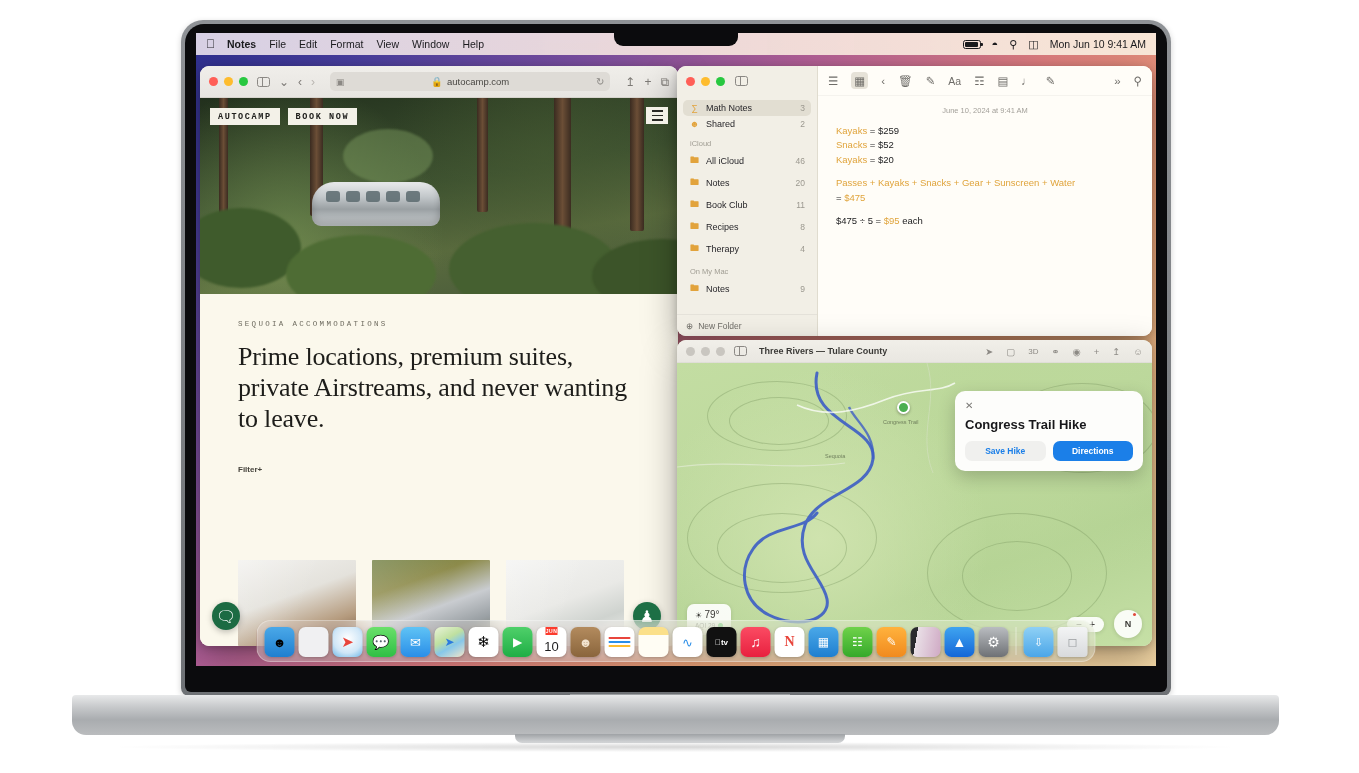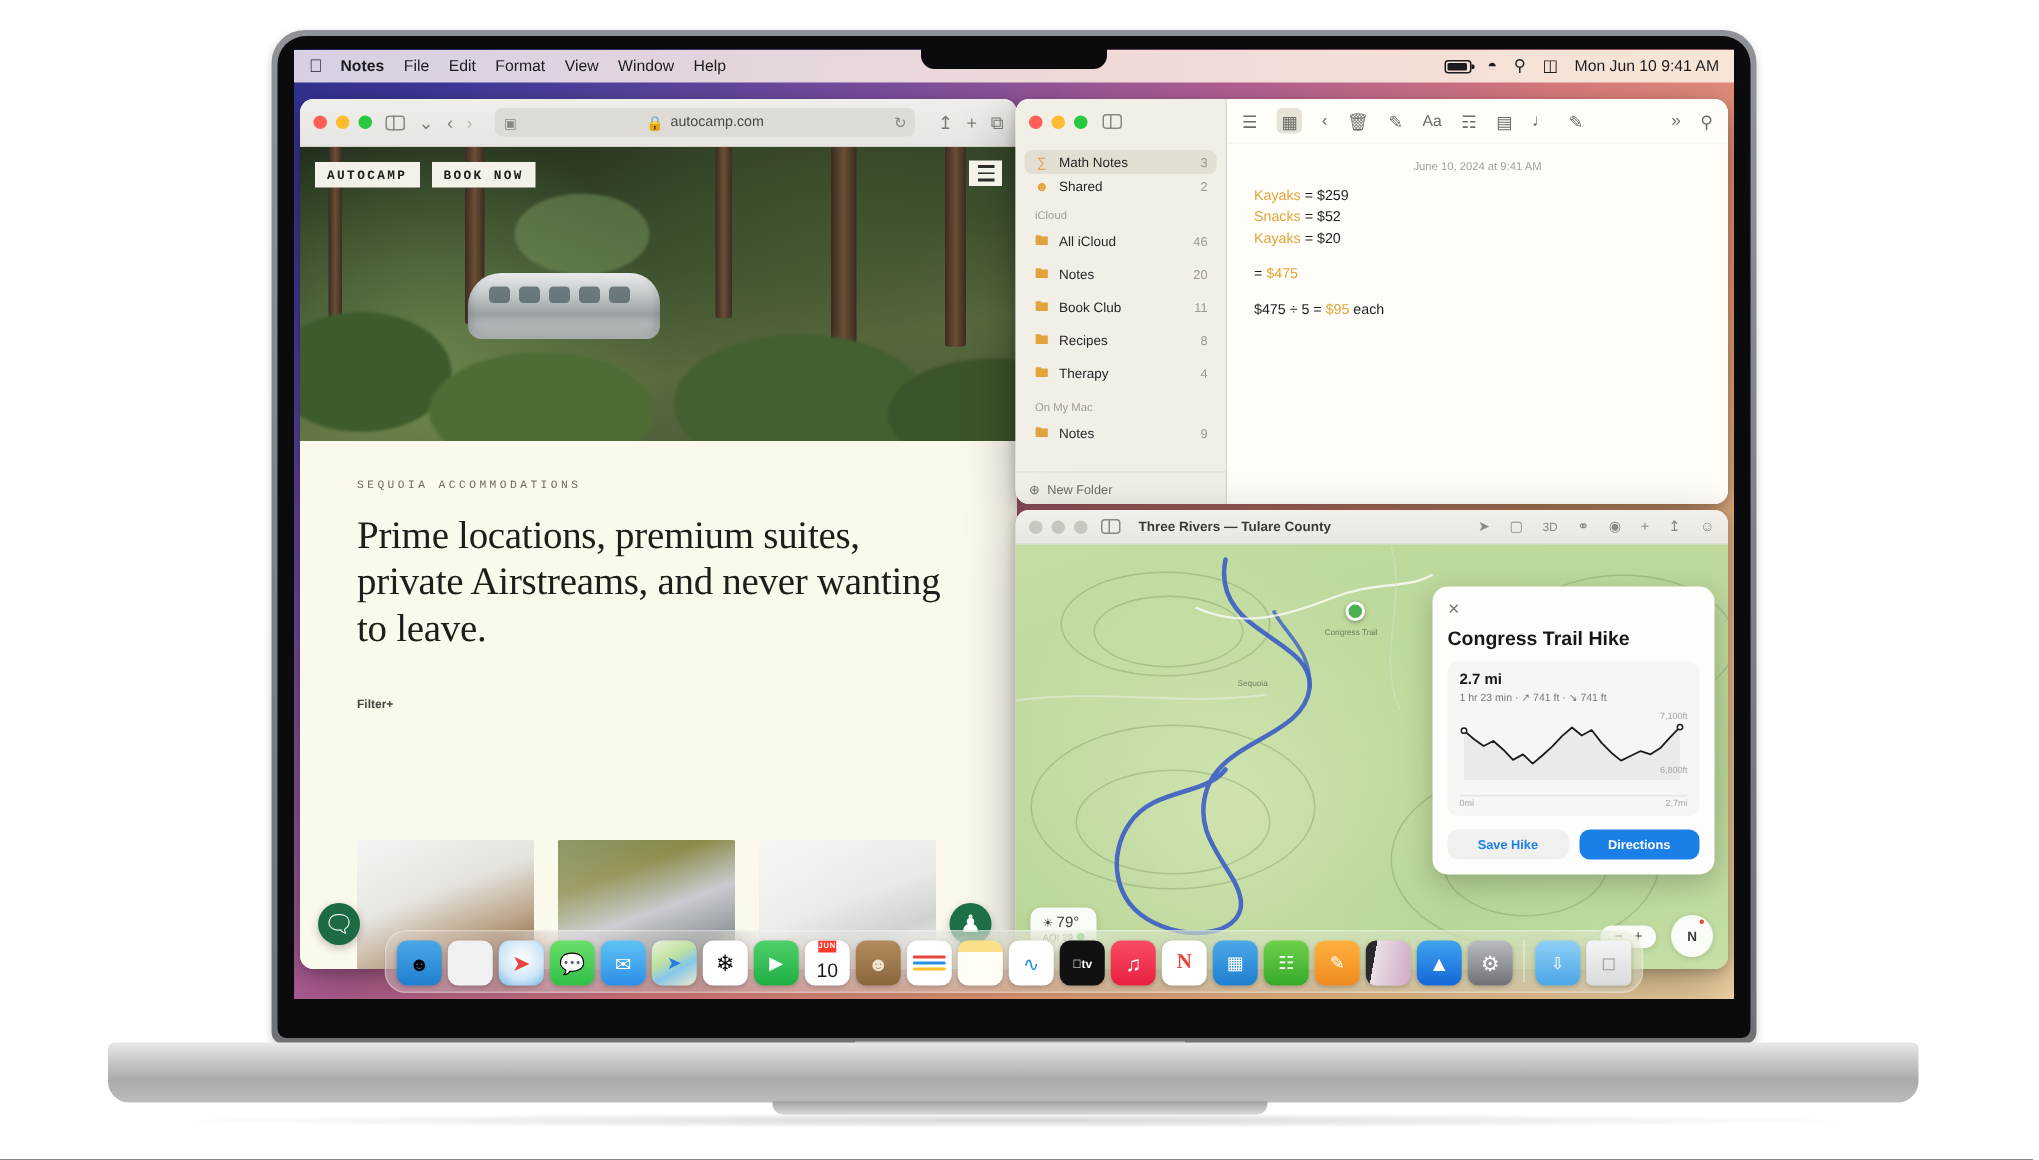--- a/index.html
+++ b/index.html
@@ -449,20 +449,23 @@
             <span> = </span><span>$52</span>
           </div>
           <div class="mathline">
             <span class="mvar">Kayaks</span>
             <span> = </span><span>$20</span>
           </div>
 
           <div class="note-gap"></div>
 
           <div class="mathline">
+            <span class="mvar">Passes + Kayaks + Snacks + Gear + Sunscreen + Water</span>
+          </div>
+          <div class="mathline">
             <span>= </span><span class="mres">$475</span>
           </div>
 
           <div class="note-gap"></div>
 
           <div class="mathline">
             <span>$475 ÷ 5  = </span><span class="mres">$95</span><span> each</span>
           </div>
         </div>
       </div>
@@ -524,38 +527,20 @@
 
         <div class="zoom-ctl">
           <span>−</span>
           <span>+</span>
         </div>
         <div class="compass">N</div>
 
         <div class="trail-card">
           <div class="tc-close">✕</div>
           <div class="tc-title">Congress Trail Hike</div>
-          <div class="tc-panel">
-            <div class="tc-dist">2.7 mi</div>
-            <div class="tc-sub">1 hr 23 min · ↗ 741 ft · ↘ 741 ft</div>
-            <div class="elev-wrap">
-              <svg id="elev-svg" width="150" height="48" viewBox="0 0 150 48" preserveAspectRatio="none">
-                  <path d="M3.0 12.1 L9.5 17.7 L16.1 22.3 L22.6 19.0 L29.2 24.8 L35.7 31.6 L42.3 27.9 L48.8 34.1 L55.4 28.5 L61.9 22.6 L68.5 15.6 L75.0 10.0 L81.5 15.3 L88.1 11.7 L94.6 20.1 L101.2 26.8 L107.7 32.1 L114.3 28.8 L120.8 25.7 L127.4 27.9 L133.9 23.7 L140.5 16.4 L147.0 9.7 L147 45 L3 45 Z" fill="#e6e6e4" opacity=".75"></path>
-                  <path d="M3.0 12.1 L9.5 17.7 L16.1 22.3 L22.6 19.0 L29.2 24.8 L35.7 31.6 L42.3 27.9 L48.8 34.1 L55.4 28.5 L61.9 22.6 L68.5 15.6 L75.0 10.0 L81.5 15.3 L88.1 11.7 L94.6 20.1 L101.2 26.8 L107.7 32.1 L114.3 28.8 L120.8 25.7 L127.4 27.9 L133.9 23.7 L140.5 16.4 L147.0 9.7" fill="none" stroke="#1c1c1e" stroke-width="1.2" stroke-linejoin="round" stroke-linecap="round"></path>
-                  <circle cx="3" cy="12.100000000000001" r="1.8" fill="#fff" stroke="#1c1c1e" stroke-width="1"></circle>
-                  <circle cx="147" cy="9.719999999999999" r="1.8" fill="#fff" stroke="#1c1c1e" stroke-width="1"></circle>
-                </svg>
-              <span class="elev-hi">7,100ft</span>
-              <span class="elev-lo">6,800ft</span>
-            </div>
-            <div class="elev-x">
-              <span>0mi</span>
-              <span>2.7mi</span>
-            </div>
-          </div>
           <div class="tc-btns">
             <div class="tc-btn secondary">Save Hike</div>
             <div class="tc-btn primary">Directions</div>
           </div>
         </div>
       </div>
     </div>
 
     <div class="dock">
       <div class="dock-item" style="background:linear-gradient(180deg,#4aa8e8,#1f7fd0)">

